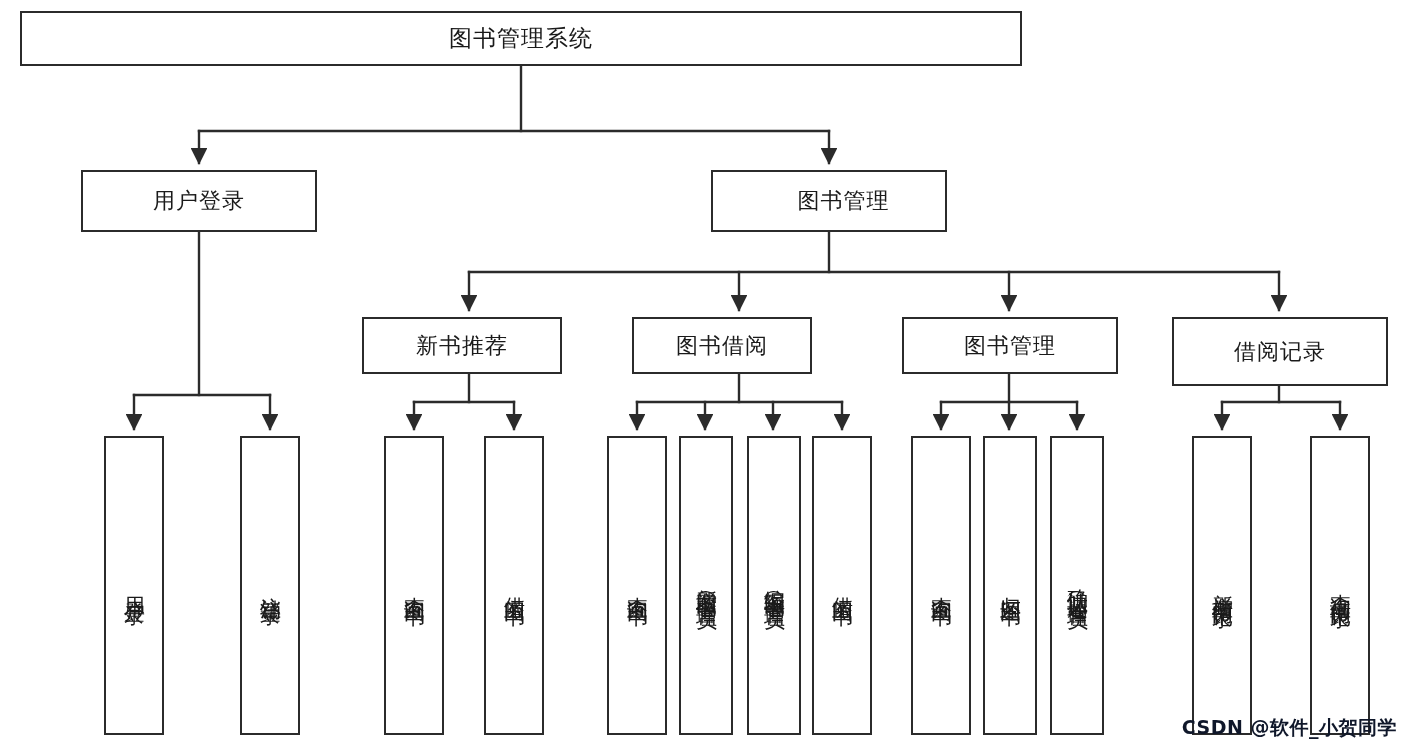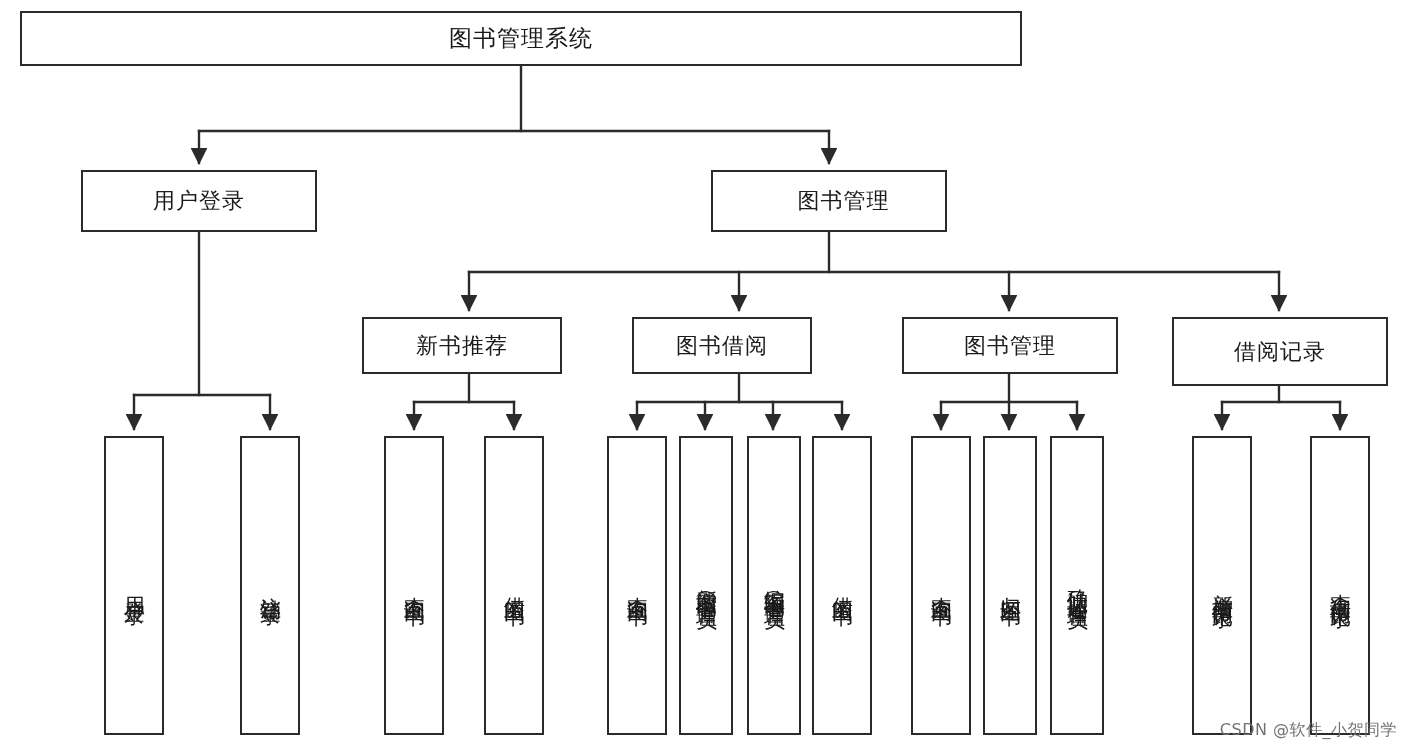--- a/index.html
+++ b/index.html
@@ -61,25 +61,26 @@
     font-size: 21px;
     line-height: 1.28;
     letter-spacing: 3px;
     white-space: nowrap;
     max-height: 270px;
   }
   #watermark {
     position: absolute;
     right: 8px;
     bottom: 6px;
-    font-size: 16px;
-    color: #737373;
+    font-size: 19px;
+    color: #0f172a;
     letter-spacing: 0.5px;
     white-space: nowrap;
     user-select: none;
+    font-weight: bold;
   }
 </style>
 </head>
 <body>
 
 <div id="canvas">
 
   <svg id="edge-layer" viewBox="0 0 1405 747" width="1405" height="747" xmlns="http://www.w3.org/2000/svg">
     <defs>
       <marker id="arrow" viewBox="0 0 10 10" refX="9" refY="5" markerWidth="7" markerHeight="7" orient="auto-start-reverse">

